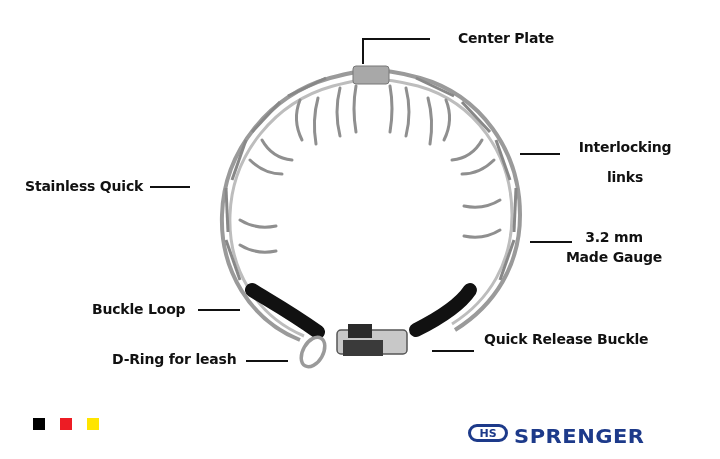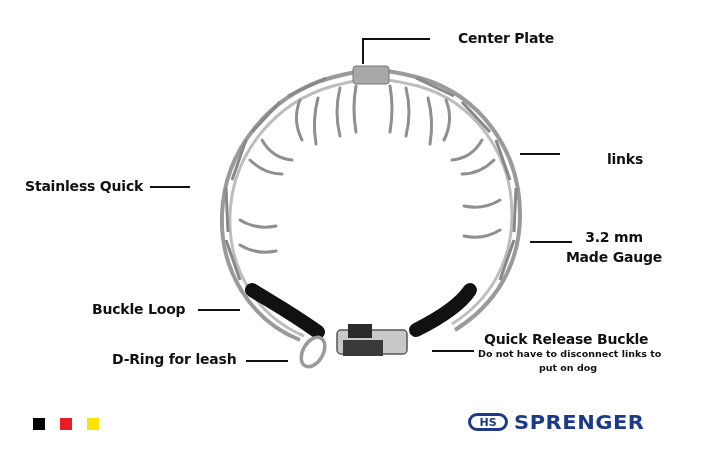--- a/index.html
+++ b/index.html
@@ -6,21 +6,21 @@
     body { width:720px; height:459px; position:relative; overflow:hidden; font-family:"DejaVu Sans", sans-serif; }
     .stage { position:absolute; left:0; top:0; width:604px; height:459px; }
     .label { position:absolute; font-family:"DejaVu Sans", sans-serif; font-weight:bold; color:#111; font-size:14px; letter-spacing:-0.2px; white-space:nowrap; line-height:18px; }
     .label.center { text-align:center; }
     .sub { position:absolute; font-family:"DejaVu Sans", sans-serif; font-weight:bold; color:#111; font-size:9.5px; text-align:center; line-height:12px; white-space:nowrap; }
     .leader { position:absolute; background:#111; height:2px; }
     .vleader { position:absolute; background:#111; width:2px; }
     svg.collar { position:absolute; left:0; top:0; }
     .flag { position:absolute; width:12px; height:12px; top:418px; }
     .made { position:absolute; left:115px; top:416px; font-family:"DejaVu Sans", sans-serif; font-size:11px; color:#444; letter-spacing:0.4px; }
-    .logo { position:absolute; left:468px; top:408px; height:28px; display:flex; align-items:center; }
+    .logo { position:absolute; left:468px; top:424px; height:28px; display:flex; }
     .hs-badge { width:40px; height:18px; border:3px solid #1d3a8a; border-radius:12px; display:flex; align-items:center; justify-content:center; font-family:"DejaVu Sans", sans-serif; font-weight:bold; font-size:11px; color:#1d3a8a; box-sizing:border-box; }
     .brand { font-family:"DejaVu Sans", sans-serif; font-weight:bold; font-size:20px; color:#1d3a8a; margin-left:6px; letter-spacing:0.5px; transform:scaleX(1.05); transform-origin:left center; }
   </style>
 </head>
 <body>
 
 <div class="stage">
 
   <svg class="collar" width="720" height="459" viewBox="0 0 720 459">
     <defs>
@@ -77,44 +77,41 @@
 
     <ellipse cx="313" cy="352" rx="10" ry="16" transform="rotate(30 313 352)" fill="none" stroke="#9a9a9a" stroke-width="3.5"></ellipse>
   </svg>
 
   <div class="vleader" style="left:362px;top:38px;height:26px;"></div>
   <div class="leader" style="left:362px;top:38px;width:68px;"></div>
   <div class="label" style="left:458px;top:29px;">Center Plate</div>
 
   <div class="leader" style="left:520px;top:153px;width:40px;"></div>
   <div class="label center" style="left:575px;top:138px;width:100px;">
+    <div>Interlocking</div>
     <div style="margin-top:12px;">links</div>
   </div>
 
   <div class="label" style="left:25px;top:177px;">Stainless Quick</div>
   <div class="leader" style="left:150px;top:186px;width:40px;"></div>
 
   <div class="leader" style="left:530px;top:241px;width:42px;"></div>
   <div class="label center" style="left:564px;top:228px;width:100px;">
     <div>3.2 mm</div>
     <div style="margin-top:2px;">Made Gauge</div>
   </div>
 
   <div class="label" style="left:92px;top:300px;">Buckle Loop</div>
   <div class="leader" style="left:198px;top:309px;width:42px;"></div>
 
   <div class="label" style="left:112px;top:350px;">D-Ring for leash</div>
   <div class="leader" style="left:246px;top:360px;width:42px;"></div>
 
   <div class="leader" style="left:432px;top:350px;width:42px;"></div>
   <div class="label" style="left:484px;top:330px;">Quick Release Buckle</div>
-  <div class="sub" style="left:478px;top:348px;width:180px;">
-    <div>Do not have to disconnect links to</div>
-    <div style="margin-top:2px;">put on dog</div>
-  </div>
 
   <div class="flag" style="left:33px;background:#000000;"></div>
   <div class="flag" style="left:60px;background:#ed1c24;"></div>
   <div class="flag" style="left:87px;background:#ffe500;"></div>
 
   <div class="logo">
     <div class="hs-badge">HS</div>
     <div class="brand">SPRENGER</div>
   </div>
 

